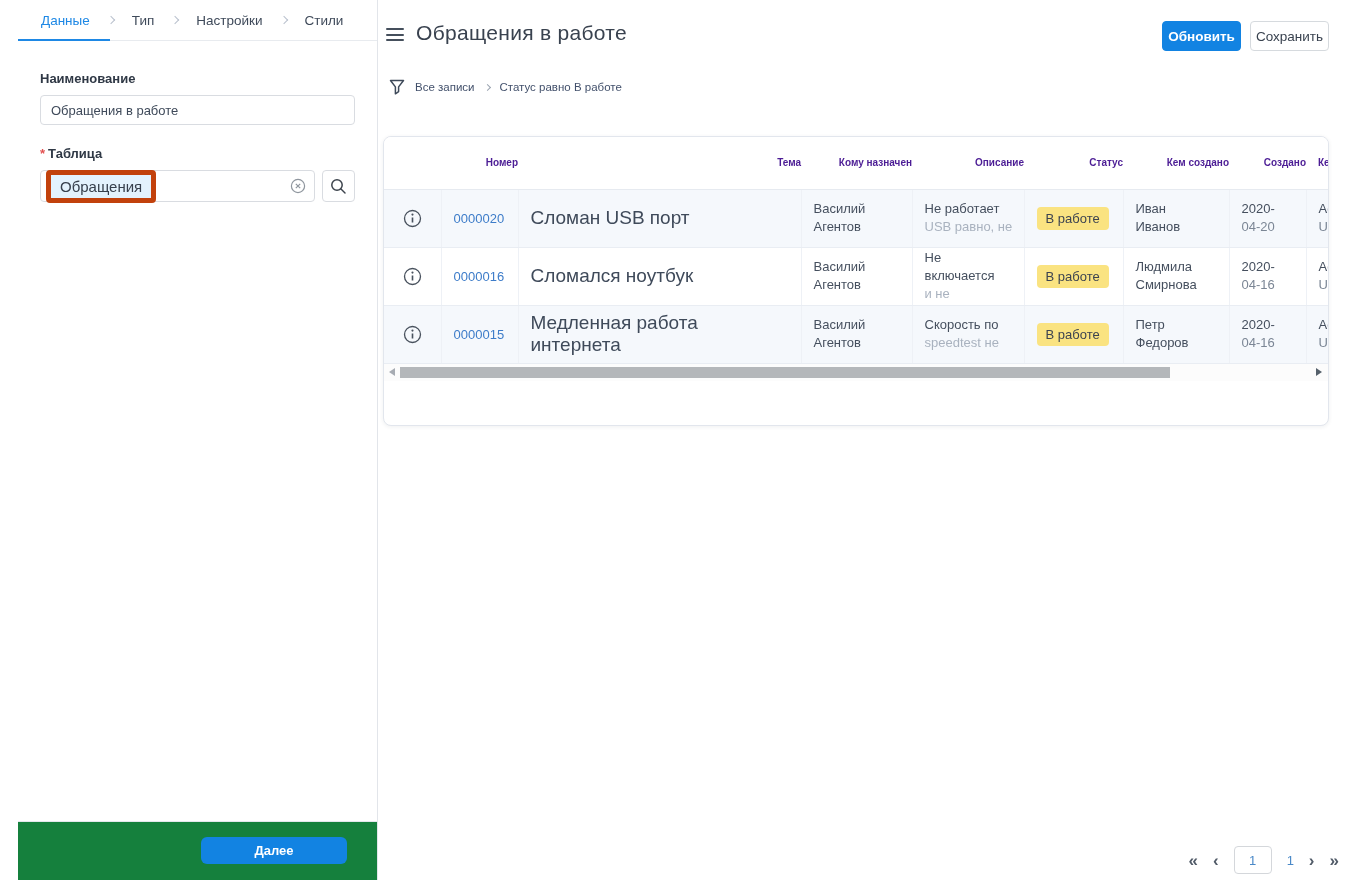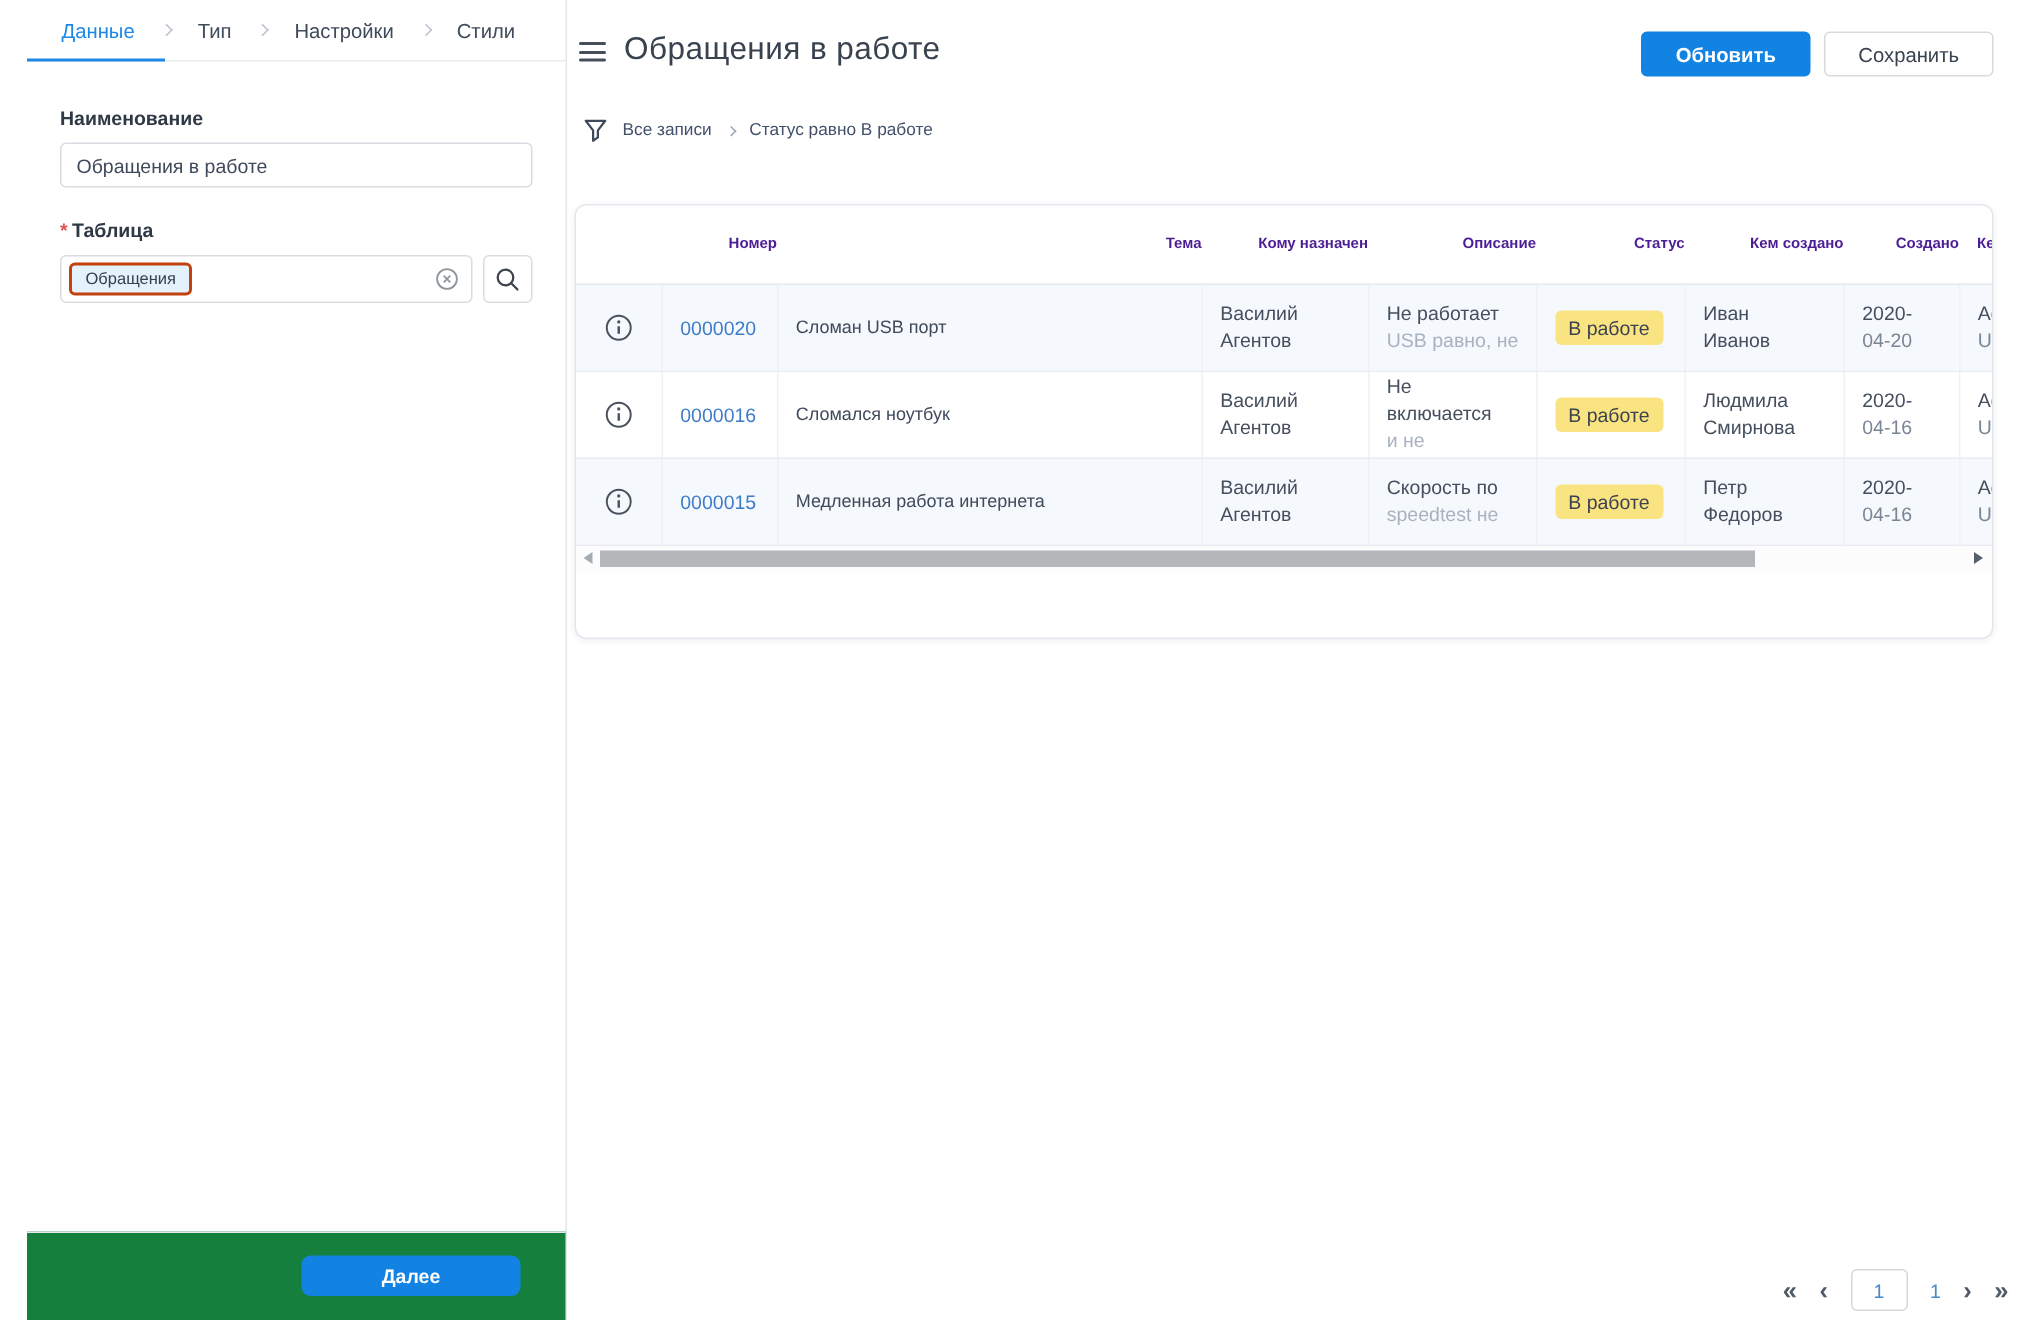--- a/index.html
+++ b/index.html
@@ -22,40 +22,40 @@
 
   .form { padding:30px 22px 0 22px; }
   .f-label { display:block; font-size:13px; font-weight:bold; color:#2f3845; margin-bottom:9px; }
   .f-label .req-star { color:#e25050; margin-right:3px; font-weight:bold; }
   .f-input { width:100%; height:30px; border:1px solid #d9dce1; border-radius:4px;
              padding:0 10px; font-size:13px; color:#3f4a5a; font-family:inherit; background:#fff; outline:none; }
   .gap { height:21px; }
   .select-row { display:flex; gap:7px; }
   .chip-input { flex:1; height:32px; border:1px solid #d9dce1; border-radius:4px; position:relative;
                 display:flex; align-items:center; padding:0 30px 0 5px; background:#fff; cursor:text; }
-  .chip { background:#e3f2fd; border:2px solid #c2410c; border-radius:4px; padding:3px 9px;
-          font-size:11px; color:#37404d; white-space:nowrap; }
+  .chip { background:#e3f2fd; border:5px solid #c2410c; border-radius:4px; padding:3px 9px;
+          font-size:15px; color:#37404d; white-space:nowrap; }
   .clear-btn { position:absolute; right:8px; top:50%; transform:translateY(-50%); display:flex; cursor:pointer; }
   .search-btn { width:33px; height:32px; border:1px solid #d9dce1; border-radius:4px; background:#fff;
                 display:flex; align-items:center; justify-content:center; cursor:pointer; padding:0; }
 
   .panel-footer { position:absolute; bottom:0; left:0; right:0; border-top:1px solid #e4e7ec;
                   padding:15px 30px 16px; background:#15803d; }
   .next-btn { display:block; margin-left:auto; width:146px; height:27px; background:#1283e2; color:#fff;
               border:none; border-radius:6px; font-size:13px; font-weight:bold; font-family:inherit; cursor:pointer; }
 
   
   .main { position:absolute; left:361px; top:0; right:0; bottom:0; }
   .main-header { display:flex; justify-content:space-between; align-items:flex-start; padding:21px 18px 0 25px; }
   .title-wrap { display:flex; align-items:center; gap:12px; }
   .hamburger { display:flex; flex-direction:column; gap:3.5px; width:18px; cursor:pointer; margin-top:3px; }
   .hamburger i { height:2px; background:#454f5c; border-radius:1px; }
   h1 { margin:0; font-size:21px; font-weight:normal; color:#39424f; letter-spacing:0.3px; }
   .header-actions { display:flex; gap:9px; }
-  .btn { height:30px; padding:0 22px; border-radius:4px; font-size:13.5px; font-family:inherit; cursor:pointer; }
+  .btn { height:30px; padding:0 5px; border-radius:4px; font-size:13.5px; font-family:inherit; cursor:pointer; }
   .btn-primary { background:#1283e2; border:1px solid #1283e2; color:#fff; font-weight:bold; }
   .btn-default { background:#fff; border:1px solid #d6dade; color:#39424f; }
 
   .subtitle { margin:9px 0 0 20px; font-size:13px; color:#a9b1bd; }
 
   .filter-row { display:flex; align-items:center; gap:10px; margin:28px 0 0 28px; font-size:11.5px; color:#42506b; }
   .filter-row .crumb { cursor:pointer; }
   .crumb-sep { width:5px; height:5px; border-right:1.4px solid #9aa3b0; border-top:1.4px solid #9aa3b0;
                transform:rotate(45deg); display:inline-block; }
 
@@ -64,21 +64,21 @@
   table { border-collapse:collapse; table-layout:fixed; width:970px; }
   thead th { height:52px; font-size:10px; font-weight:bold; color:#4c1d95; text-align:right;
              padding:0 0 0 12px; background:#fff; border-bottom:1px solid #e6eaf0; white-space:nowrap; }
   tbody td { height:58px; border-bottom:1px solid #e9edf3; border-right:1px solid #eef1f6;
              padding:0 10px 0 12px; font-size:13px; color:#454f5e; vertical-align:middle; background:#fff; }
   tbody td:last-child { border-right:none; }
   tr.alt td { background:#f5f8fc; }
   .c-info { text-align:center; padding:0; }
   .info-icon { display:inline-flex; cursor:pointer; vertical-align:middle; }
   .c-num a { color:#3d7cc9; text-decoration:none; cursor:pointer; }
-  .c-subj { font-size:12px; color:#3f4a5a; }
+  .c-subj { font-size:19px; color:#3f4a5a; }
   .two span { display:block; line-height:18px; }
   .l2 { color:#a9b2bf; }
   .l2m { color:#7b8695; }
   .badge { display:inline-block; background:#fae381; border-radius:4px; padding:4px 9px;
            font-size:13px; color:#3c4350; white-space:nowrap; }
 
   .hscroll { position:relative; height:17px; width:944px; background:#fcfcfc; }
   .thumb { position:absolute; left:16px; top:3px; width:770px; height:11px; background:#b4b7ba; cursor:pointer; }
   .arr { position:absolute; top:4px; width:0; height:0; border-top:4.5px solid transparent;
          border-bottom:4.5px solid transparent; cursor:pointer; }

